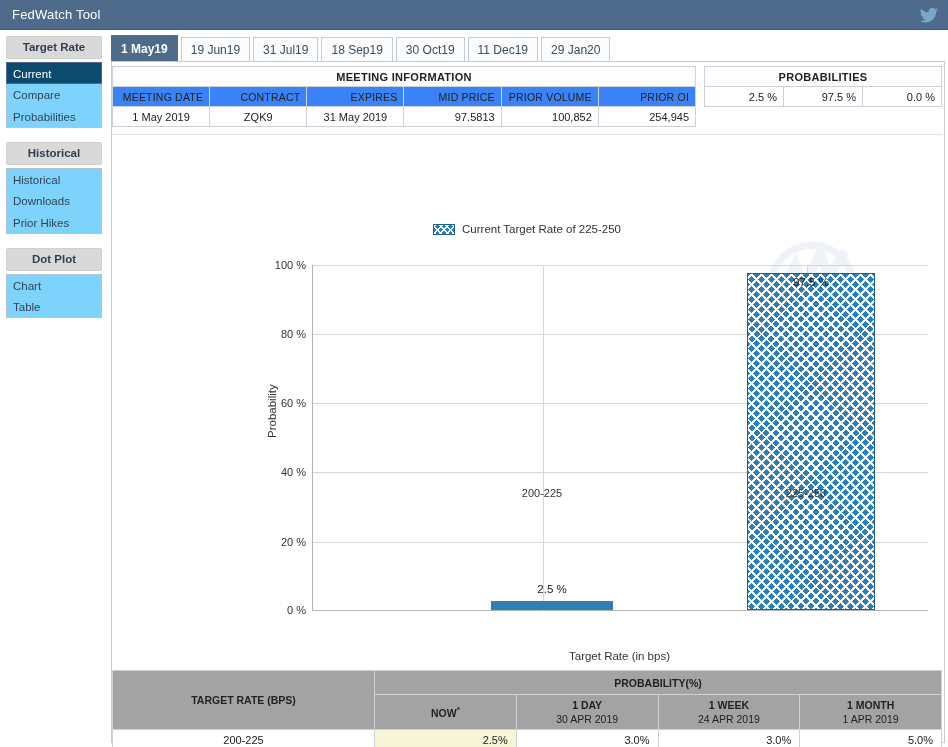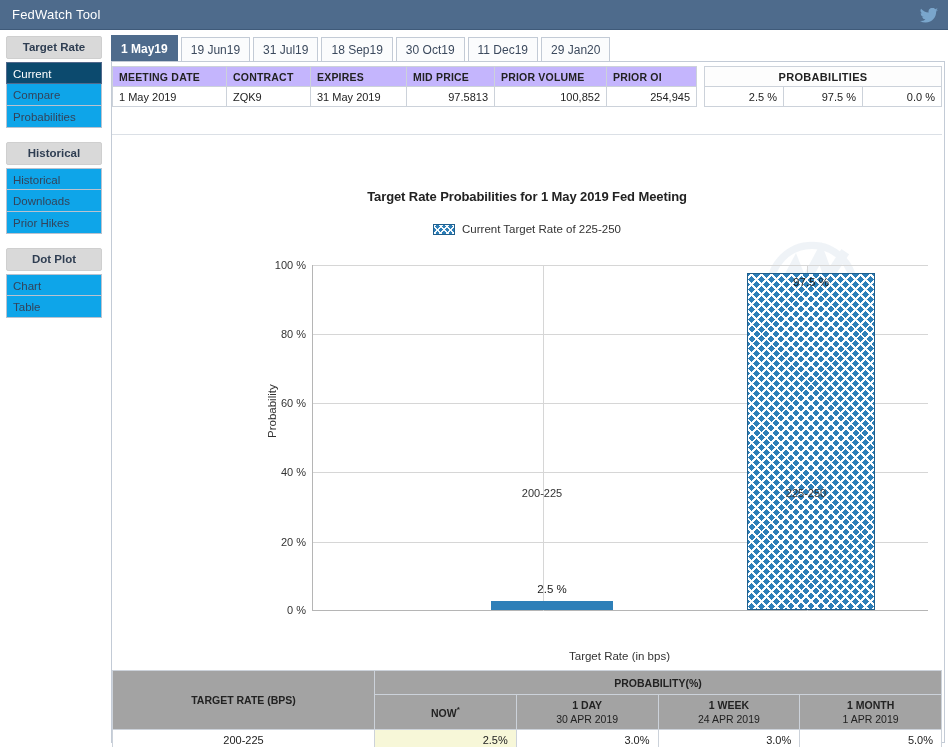--- a/index.html
+++ b/index.html
@@ -39,21 +39,21 @@
   }
   .side-group-hd{
     margin:6px 6px 3px 6px;height:21px;line-height:21px;
     background:#d9d9d9;border:1px solid #cfcfcf;border-radius:2px;
     text-align:center;font-weight:bold;font-size:11.5px;color:#2f3e52;
   }
   .side-item{
     margin:0 6px;height:22px;line-height:22px;
     border:1px solid #b9c2cf;border-top:none;
     padding-left:6px;font-size:11.5px;color:#33435a;
-    background:#0ea5e9;cursor:pointer;box-sizing:border-box;
+    background:#7dd3fc;cursor:pointer;box-sizing:border-box;
   }
   .side-item.first{border-top:1px solid #b9c2cf;}
   .side-item.active{
     background:#0c4a6e;color:#ffffff;border-color:#51698c;
   }
   .side-spacer{height:8px;}
 
   
   .main{
     position:absolute;left:108px;top:30px;width:840px;height:717px;
@@ -93,24 +93,24 @@
   table.itbl th,table.itbl td{
     border:1px solid #ccd2da;padding:3px 6px;
     box-sizing:border-box;height:20px;
     font-family:"Liberation Sans", sans-serif;
   }
   table.itbl th.grp{
     text-align:center;font-weight:bold;font-size:11px;
     letter-spacing:.3px;background:#fdfdfd;color:#222;
   }
   table.itbl th.col{
-    text-align:left;font-weight:bold;font-size:10.5px;
-    letter-spacing:.2px;background:#c4b5fd;color:#222;
-  }
-  table.itbl td.c{}
+    text-align:right;font-weight:normal;font-size:10.5px;
+    letter-spacing:.2px;background:#3b82f6;color:#222;
+  }
+  table.itbl td.c{text-align:center;}
   table.itbl td.r{text-align:right;}
 
   .mi-tbl{position:absolute;left:0;top:0;width:584px;}
   .pr-tbl{position:absolute;left:592px;top:0;width:238px;}
 
   
   .chart{
     position:absolute;left:4px;top:104px;width:830px;height:528px;
     background:#ffffff;border-top:1px solid #dbe0e6;
     overflow:hidden;
@@ -246,20 +246,23 @@
       <div class="tab">11 Dec19</div>
       <div class="tab">29 Jan20</div>
     </div>
 
     <div class="card" style="height:682px;"></div>
 
     <div class="inforow">
 
       <table class="itbl mi-tbl">
         <tbody>
+            <tr>
+          <th class="grp" colspan="6">MEETING INFORMATION</th>
+        </tr>
         <tr>
           <th class="col" style="width:114px">MEETING DATE</th>
           <th class="col" style="width:84px">CONTRACT</th>
           <th class="col" style="width:96px">EXPIRES</th>
           <th class="col" style="width:88px">MID PRICE</th>
           <th class="col" style="width:112px">PRIOR VOLUME</th>
           <th class="col" style="width:90px">PRIOR OI</th>
         </tr>
         <tr>
           <td class="c">1 May 2019</td>
@@ -281,21 +284,20 @@
           <td class="r">2.5 %</td>
           <td class="r">97.5 %</td>
           <td class="r">0.0 %</td>
         </tr>
       </tbody>
         </table>
     </div>
 
     <div class="chart">
 
-      <div class="chart-title">Target Rate Probabilities for 1 May 2019 Fed Meeting</div>
 
       <div class="chart-legend">
         <span class="legend-swatch"></span>
         <span>Current Target Rate of 225-250</span>
       </div>
 
       <div class="watermark">
         <svg width="104" height="104" viewBox="0 0 100 100" aria-hidden="true">
           <circle cx="50" cy="50" r="40" fill="none" stroke="#ccd9e6" stroke-width="7"></circle>
           <path d="M18 58 L34 28 L42 48 L58 18 L66 40 L82 16" fill="none" stroke="#ccd9e6" stroke-width="9" stroke-linejoin="miter"></path>

